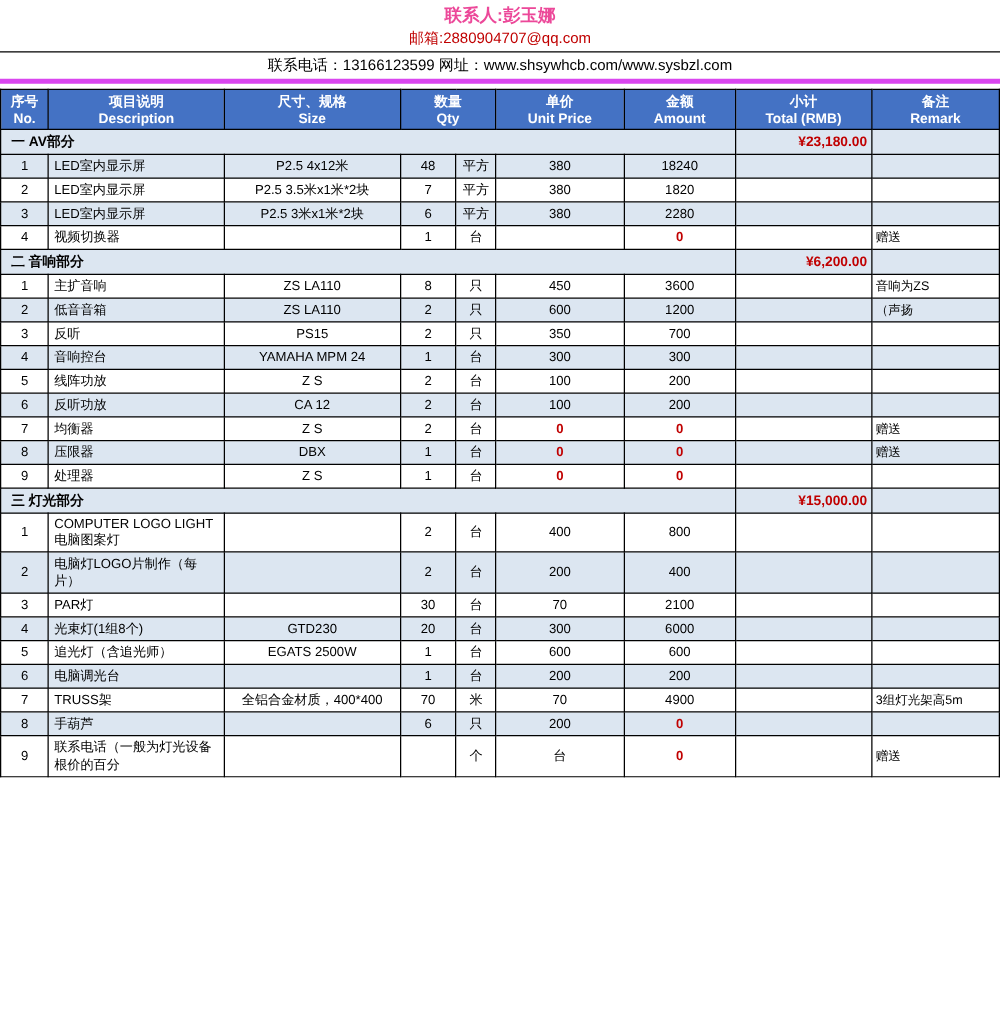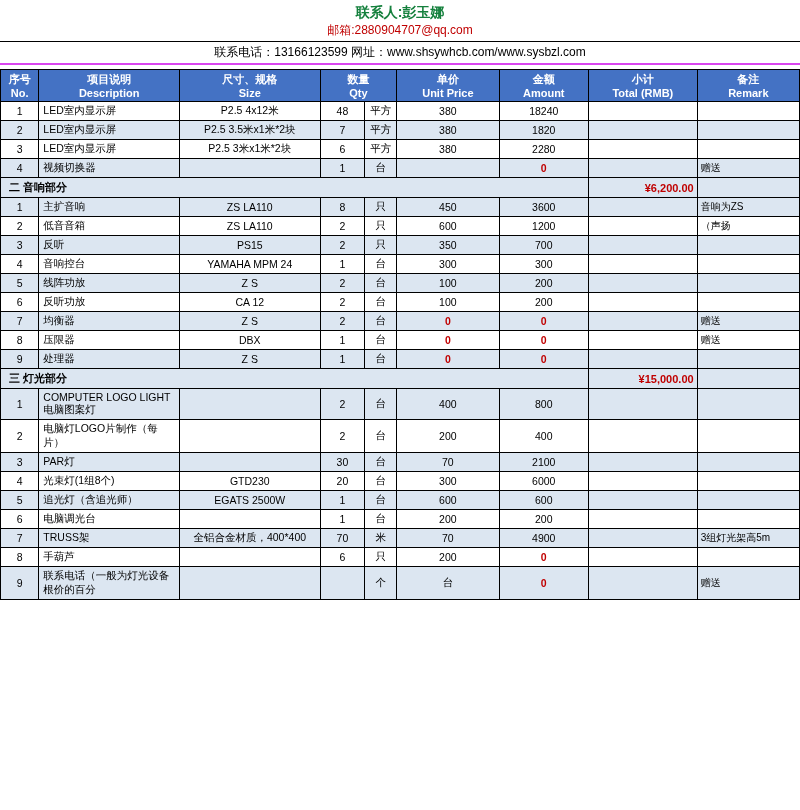--- a/index.html
+++ b/index.html
@@ -8,34 +8,34 @@
       font-size: 11px;
       background: #fff;
       width: 800px;
     }
     .header {
       text-align: center;
       padding: 4px 0 2px;
       background: #fff;
     }
     .header-title {
-      color: #15803d;
+      color: #ec4899;
       font-size: 14px;
       font-weight: bold;
     }
     .header-email {
       color: #c00000;
       font-size: 12px;
     }
     .header-contact {
       color: #000;
       font-size: 12px;
       padding: 2px 0;
       border-top: 1px solid #000;
-      border-bottom: 2px solid #d946ef;
+      border-bottom: 4px solid #d946ef;
       margin: 2px 0;
     }
     table {
       width: 100%;
       border-collapse: collapse;
     }
     th, td {
       border: 1px solid #000;
       text-align: center;
       padding: 2px 3px;
@@ -89,20 +89,25 @@
       <th class="col-desc">项目说明<br>Description</th>
       <th class="col-size">尺寸、规格<br>Size</th>
       <th colspan="2">数量<br>Qty</th>
       <th class="col-price">单价<br>Unit Price</th>
       <th class="col-amount">金额<br>Amount</th>
       <th class="col-total">小计<br>Total (RMB)</th>
       <th class="col-remark">备注<br>Remark</th>
     </tr>
   </thead>
   <tbody id="table-body">
+  <tr class="section-row">
+    <td colspan="7" style="text-align:left;padding-left:8px;">一 AV部分</td>
+    <td class="section-total">¥23,180.00</td>
+    <td></td>
+  </tr>
       <tr class="data-row">
       <td>1</td>
       <td style="text-align:left;padding-left:4px;">LED室内显示屏</td>
       <td>P2.5  4x12米</td>
       <td style="width:35px;">48</td>
       <td style="width:25px;">平方</td>
       <td style="">380</td>
       <td style="">18240</td>
       <td></td>
       <td style="text-align:left;font-size:10px;"></td>

